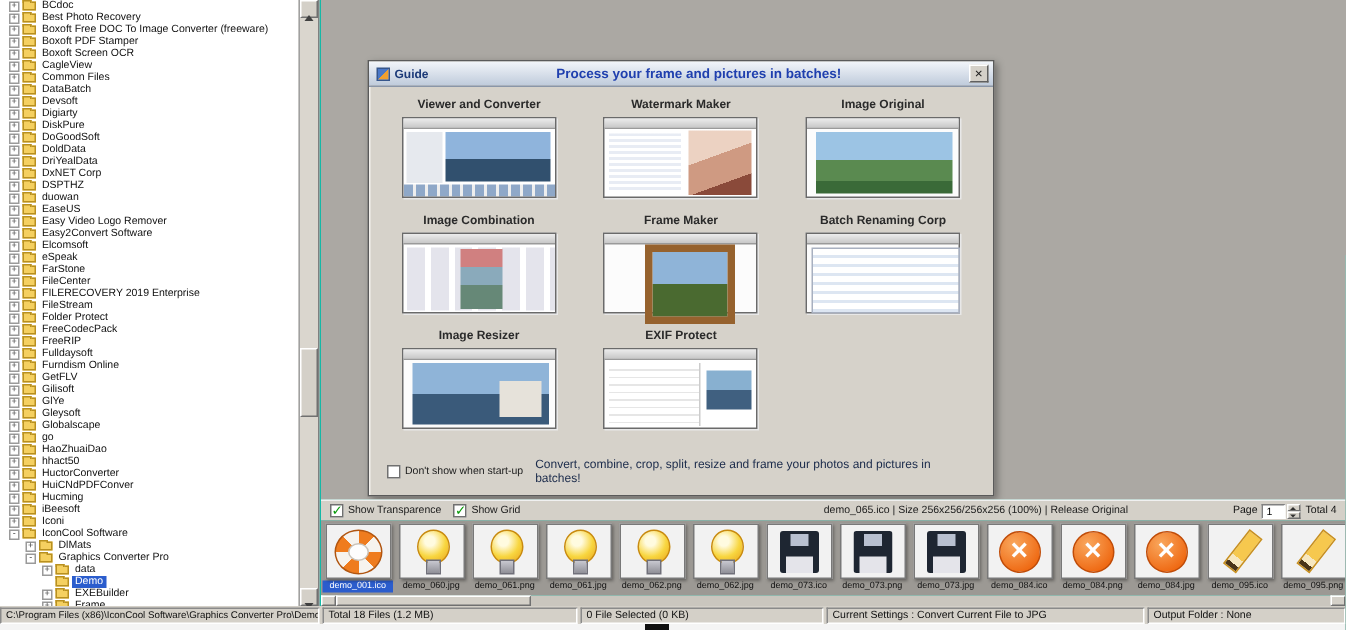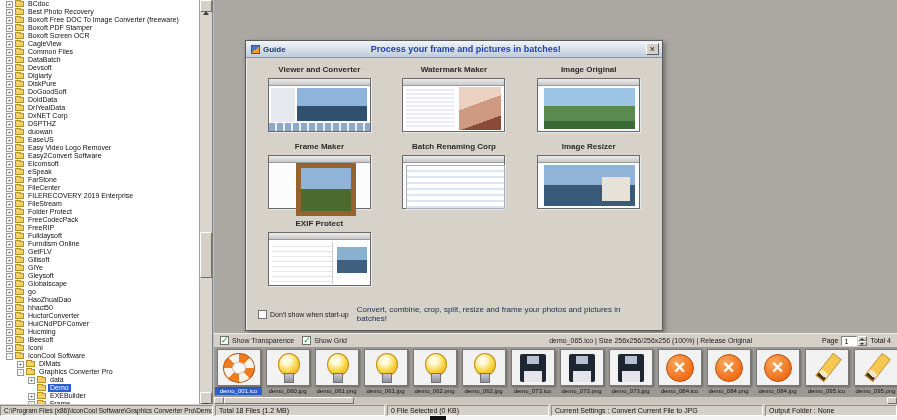--- a/index.html
+++ b/index.html
@@ -1,18 +1,18 @@
 <!DOCTYPE html>
 <html><head>
 <meta charset="utf-8">
 <style>
   * { margin:0; padding:0; box-sizing:border-box; }
   html,body { width:897px; height:420px; overflow:hidden; }
   body { font-family:"Liberation Sans","DejaVu Sans",sans-serif; background:#d4d0c8; }
-  .screen { position:relative; width:897px; height:420px; background:#fca5a5; overflow:hidden; }
+  .screen { position:relative; width:897px; height:420px; background:#14b8a6; overflow:hidden; }
 
   
   .tree-panel { position:absolute; left:0; top:0; width:213px; height:404px; background:#fff; border-right:1px solid #808080; }
   .tree { position:absolute; left:0; top:0; right:13px; bottom:0; overflow:hidden; }
   .tree-row { display:flex; align-items:center; height:8px; line-height:8px; white-space:nowrap; overflow:hidden; }
   .expander { flex:0 0 7px; height:7px; border:1px solid #9a9a9a; background:#fff; line-height:5px; text-align:center; font-size:6px; margin-right:2px; color:#404040; }
   .folder-ic { flex:0 0 9px; height:6px; background:#f5d060; border:1px solid #b89020; margin-right:2px; position:relative; }
   .folder-ic::before { content:""; position:absolute; top:-2px; left:-1px; width:4px; height:1px; background:#f5d060; border:1px solid #b89020; border-bottom:none; }
   .tlabel { font-size:7px; color:#101010; padding:0 2px; }
   .tree-row.sel .tlabel { background:#2b5dcd; color:#fff; }
@@ -407,20 +407,24 @@
         </div>
         <div class="fcell">
           <div class="flabel">Watermark Maker</div>
           <div class="thumb t2"></div>
         </div>
         <div class="fcell">
           <div class="flabel">Image Original</div>
           <div class="thumb t3"></div>
         </div>
         <div class="fcell">
+          <div class="flabel">Image Combination</div>
+          <div class="thumb t4"></div>
+        </div>
+        <div class="fcell">
           <div class="flabel">Frame Maker</div>
           <div class="thumb t5"></div>
         </div>
         <div class="fcell">
           <div class="flabel">Batch Renaming Corp</div>
           <div class="thumb t7"></div>
         </div>
         <div class="fcell">
           <div class="flabel">Image Resizer</div>
           <div class="thumb t8"></div>

